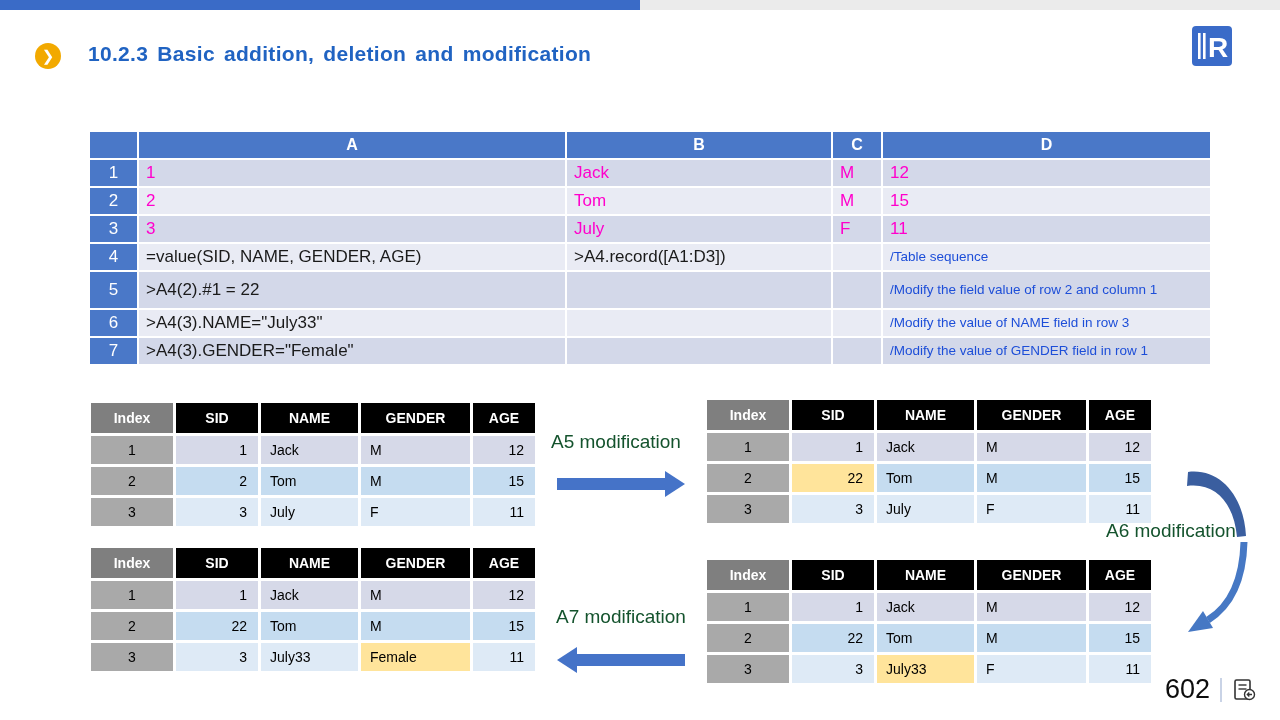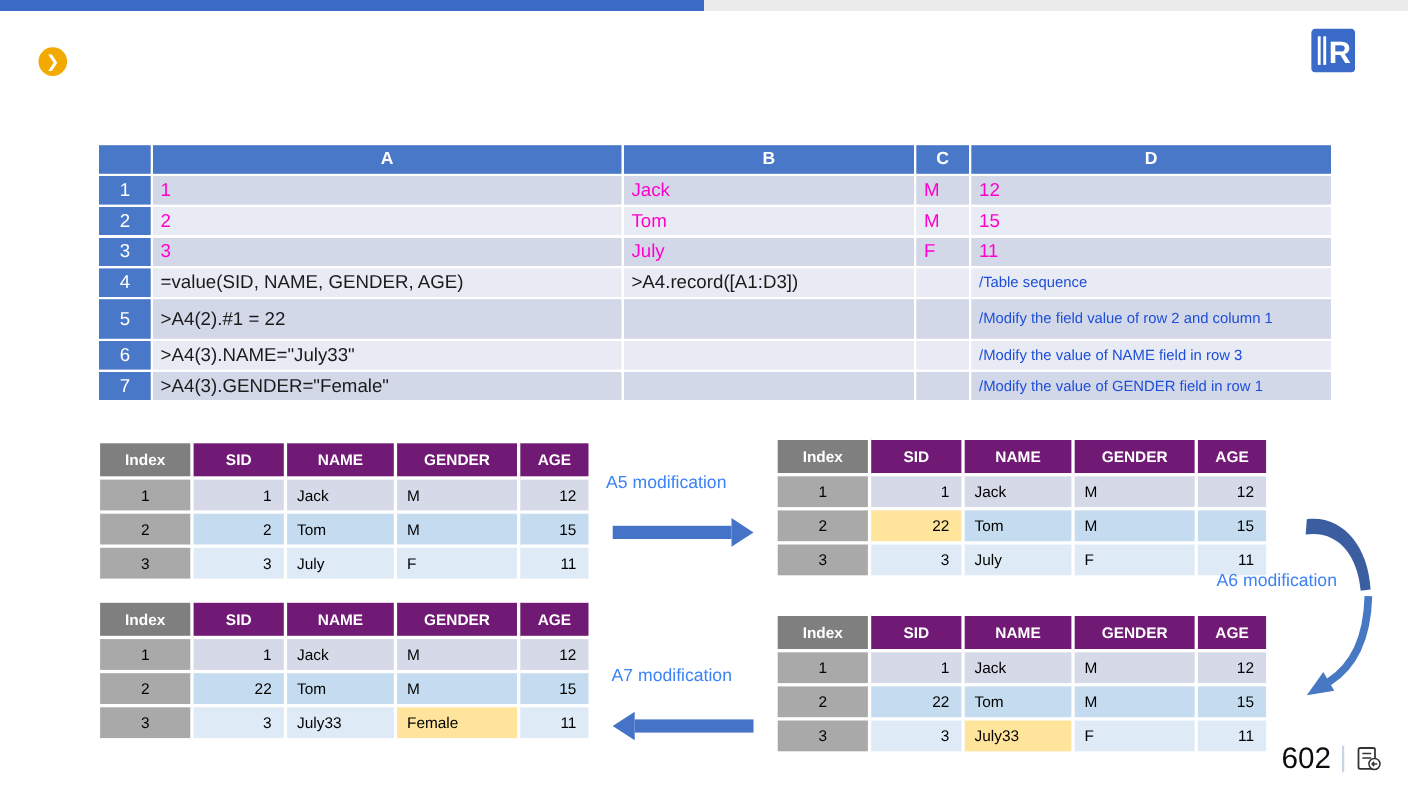--- a/index.html
+++ b/index.html
@@ -32,37 +32,37 @@
   .sheet tr.odd td.dc{background:#d3d8e9;}
   .sheet tr.even td.dc{background:#e9ebf4;}
   .sheet tr{height:28px;}
   .sheet tr.tall{height:38px;}
   .sheet td.mag{color:#ff00cc;}
   .sheet td.cmt{color:#1d4ed8;font-size:13.5px;line-height:1.12;white-space:normal;padding-right:4px;}
 
   
   .rt{width:447px;font-size:14px;}
   .rt th,.rt td{border:3px solid #ffffff;height:28px;padding:0;}
-  .rt th{color:#fff;font-weight:bold;text-align:center;height:30px;background:#701a75;}
+  .rt th{color:#fff;font-weight:bold;text-align:center;height:30px;background:#000000;}
   .rt th.ix{background:#7f7f7f;}
   .rt td.ix{background:#a9a9a9;text-align:center;}
   .rt td{color:#000;}
   .rt td.num{text-align:right;padding-right:11px;}
   .rt td.txt{text-align:left;padding-left:9px;}
   .rt tr.r1 td.dc{background:#d6d9e8;}
   .rt tr.r2 td.dc{background:#c5dcf0;}
   .rt tr.r3 td.dc{background:#deeaf6;}
   .rt td.hl{background:#ffe49b !important;}
   .t1{position:absolute;left:88px;top:400px;}
   .t2{position:absolute;left:704px;top:397px;}
   .t3{position:absolute;left:88px;top:545px;}
   .t4{position:absolute;left:704px;top:557px;}
 
   
-  .mod-label{position:absolute;font-size:16px;color:#3b82f6;}
+  .mod-label{position:absolute;font-size:19px;color:#14532d;}
   .lbl-a5{left:551px;top:431px;}
   .lbl-a6{left:1106px;top:520px;}
   .lbl-a7{left:556px;top:606px;}
   .h-arrow{position:absolute;display:flex;align-items:center;width:128px;height:26px;}
   .h-arrow .shaft{height:12px;background:#4573c8;flex:1;}
   .h-arrow .head-r{width:0;height:0;border-top:13px solid transparent;border-bottom:13px solid transparent;
                    border-left:20px solid #4573c8;}
   .h-arrow .head-l{width:0;height:0;border-top:13px solid transparent;border-bottom:13px solid transparent;
                    border-right:20px solid #4573c8;}
   .arr-a5{left:557px;top:471px;}
@@ -77,20 +77,21 @@
 </head>
 <body>
 
 <div id="slide">
 
   <div class="topbar">
     <div class="topbar-blue"></div>
   </div>
 
   <div class="bullet">❯</div>
+  <div class="title">10.2.3 Basic addition, deletion and modification</div>
 
 
   <svg class="logo" viewBox="0 0 40 40">
     <rect x="0" y="0" width="40" height="40" rx="4" fill="#3a6bc8"></rect>
     <rect x="6" y="7" width="2.6" height="26" fill="#fff"></rect>
     <rect x="11" y="7" width="2.6" height="26" fill="#fff"></rect>
     <text x="16" y="31" font-family="Liberation Sans, sans-serif" font-size="28" font-weight="bold" fill="#fff">R</text>
   </svg>
 
   <table class="sheet">

